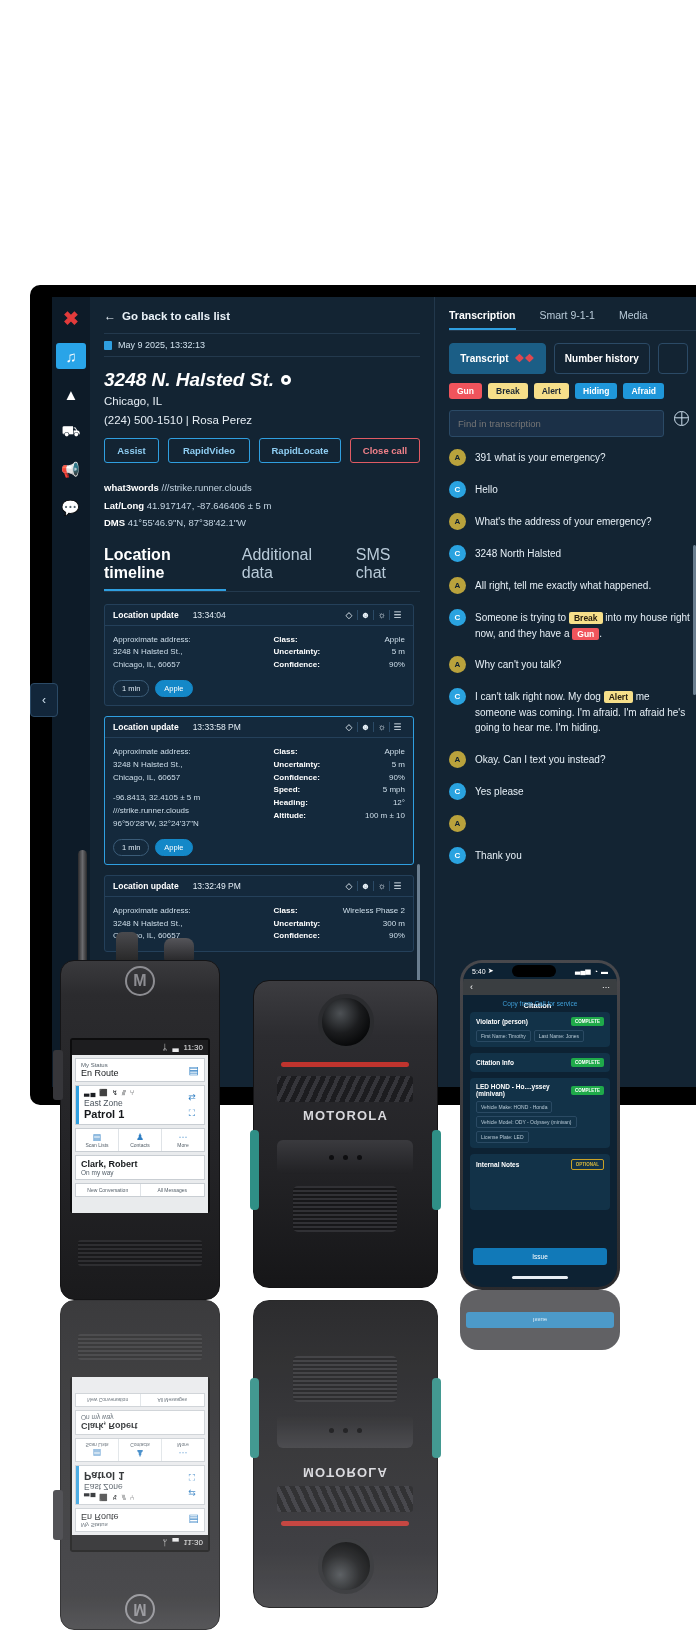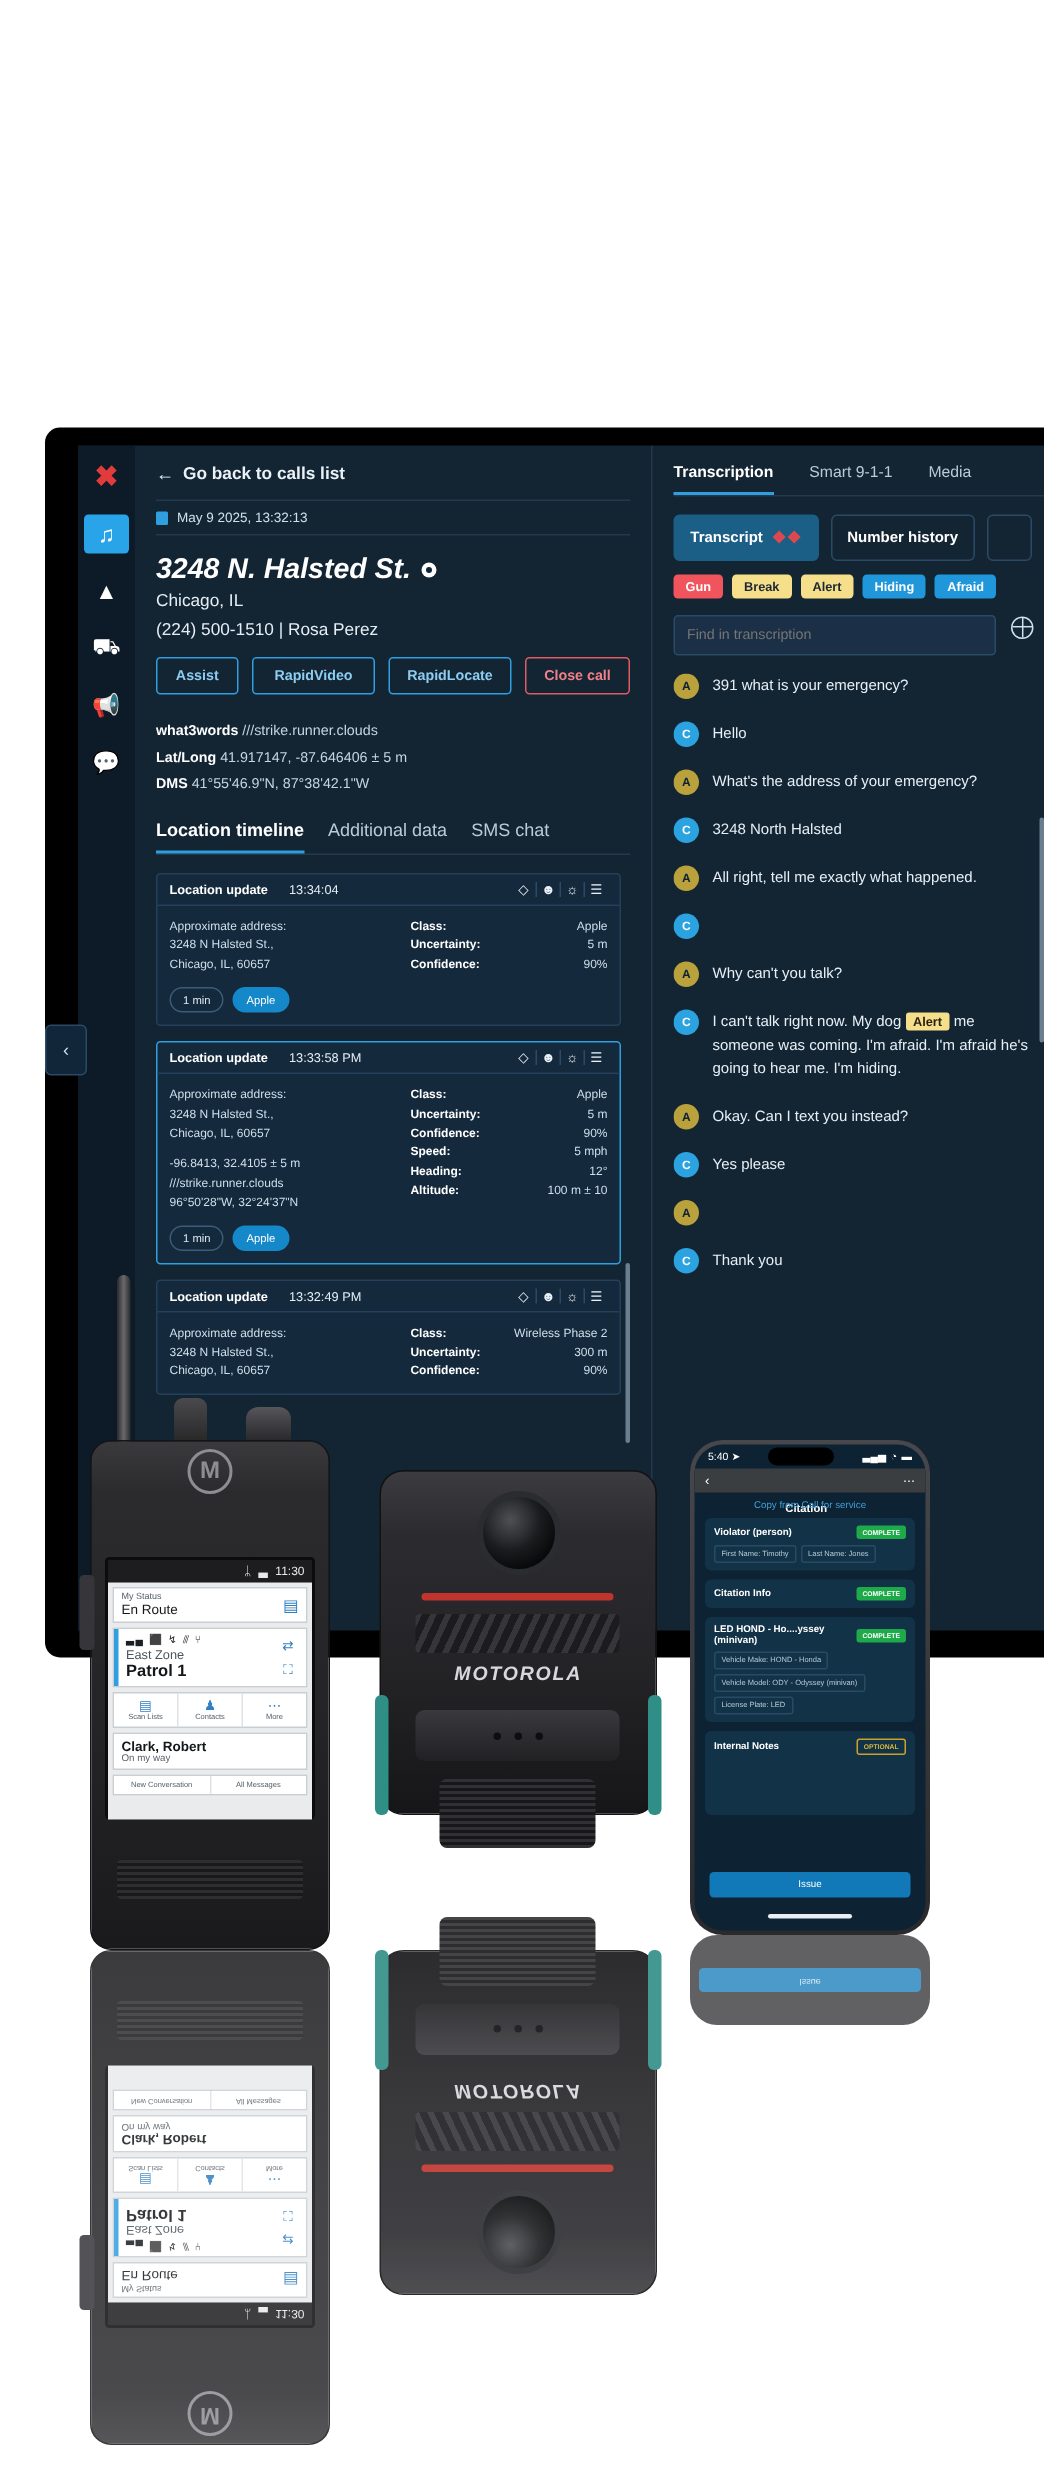--- a/index.html
+++ b/index.html
@@ -80,21 +80,21 @@
   }
   .obtn.w1{width:55px;} .obtn.w2{width:82px;} .obtn.w3{width:82px;}
   .obtn.danger{ border-color:#e05b63; color:#f08189; width:70px; }
 
   .geo { margin-top: 16px; font-size: 9.5px; color:#dbe7f1; line-height: 1.85; }
   .geo b { color:#ffffff; }
   .geo .muted { color:#c4d5e3; }
 
   .tabs {
     display:flex; gap:16px; margin-top: 14px;
-    border-bottom:1px solid #23394d; font-size:12px;
+    border-bottom:1px solid #23394d; font-size:16px;
   }
   .tab { padding-bottom:7px; color:#b9cbd9; cursor:pointer; }
   .tab.active { color:#ffffff; font-weight:bold; border-bottom:2px solid #2f9fe0; }
 
   
   .timeline { margin-top:12px; height: 430px; overflow:hidden; position:relative; padding-right:6px;}
   .lcard {
     border:1px solid #24405a; border-radius:3px; margin-bottom:10px; background:#14293c;
   }
   .lcard.sel { border-color:#2f9fe0; }
@@ -228,21 +228,21 @@
   .msgtxt{ font-size:6.5px;color:#55606a;}
   .radio .grille{position:absolute;left:18px;bottom:34px;width:124px;height:26px;
     background:repeating-linear-gradient(180deg,#2e2e31 0 2px,#19191b 2px 4px);border-radius:3px;}
   .radio .ptt{position:absolute;left:-7px;top:90px;width:10px;height:50px;background:#36363a;border-radius:3px;}
 
   
   .radio-m { left:60px; top:1300px; width:160px; height:330px; z-index:6; opacity:.85;
              transform: scaleY(-1); }
 
   
-  .cam { width:185px; height:230px; z-index:11;font-style:italic; }
+  .cam { width:185px; height:308px; z-index:11; }
   .cam .shell{
     position:absolute; inset:0; border-radius:16px;
     background:linear-gradient(180deg,#3c3c40 0%,#2c2c30 18%,#232326 60%,#161618 100%);
     border:1px solid #121214;
   }
   .cam .lens{
     position:absolute; left:50%; top:14px; transform:translateX(-50%);
     width:56px;height:56px;border-radius:50%;
     background:radial-gradient(circle at 38% 32%, #4d5155 0%, #1b1c1e 45%, #08090a 75%);
     border:4px solid #2b2c2f;
@@ -546,20 +546,21 @@
             <div class="tline">
               <span class="av c">C</span>
               <span class="tmsg">3248 North Halsted</span>
             </div>
             <div class="tline">
               <span class="av a">A</span>
               <span class="tmsg">All right, tell me exactly what happened.</span>
             </div>
             <div class="tline">
               <span class="av c">C</span>
+              <span class="tmsg"><span>Someone is trying to </span><span class="hl y">Break</span><span> into my house right now, and they have a </span><span class="hl r">Gun</span><span>.</span></span>
             </div>
             <div class="tline">
               <span class="av a">A</span>
               <span class="tmsg">Why can't you talk?</span>
             </div>
             <div class="tline">
               <span class="av c">C</span>
               <span class="tmsg"><span>I can't talk right now. My dog </span><span class="hl y">Alert</span><span> me someone was coming. I'm afraid. I'm afraid he's going to hear me. I'm hiding.</span></span>
             </div>
             <div class="tline">

